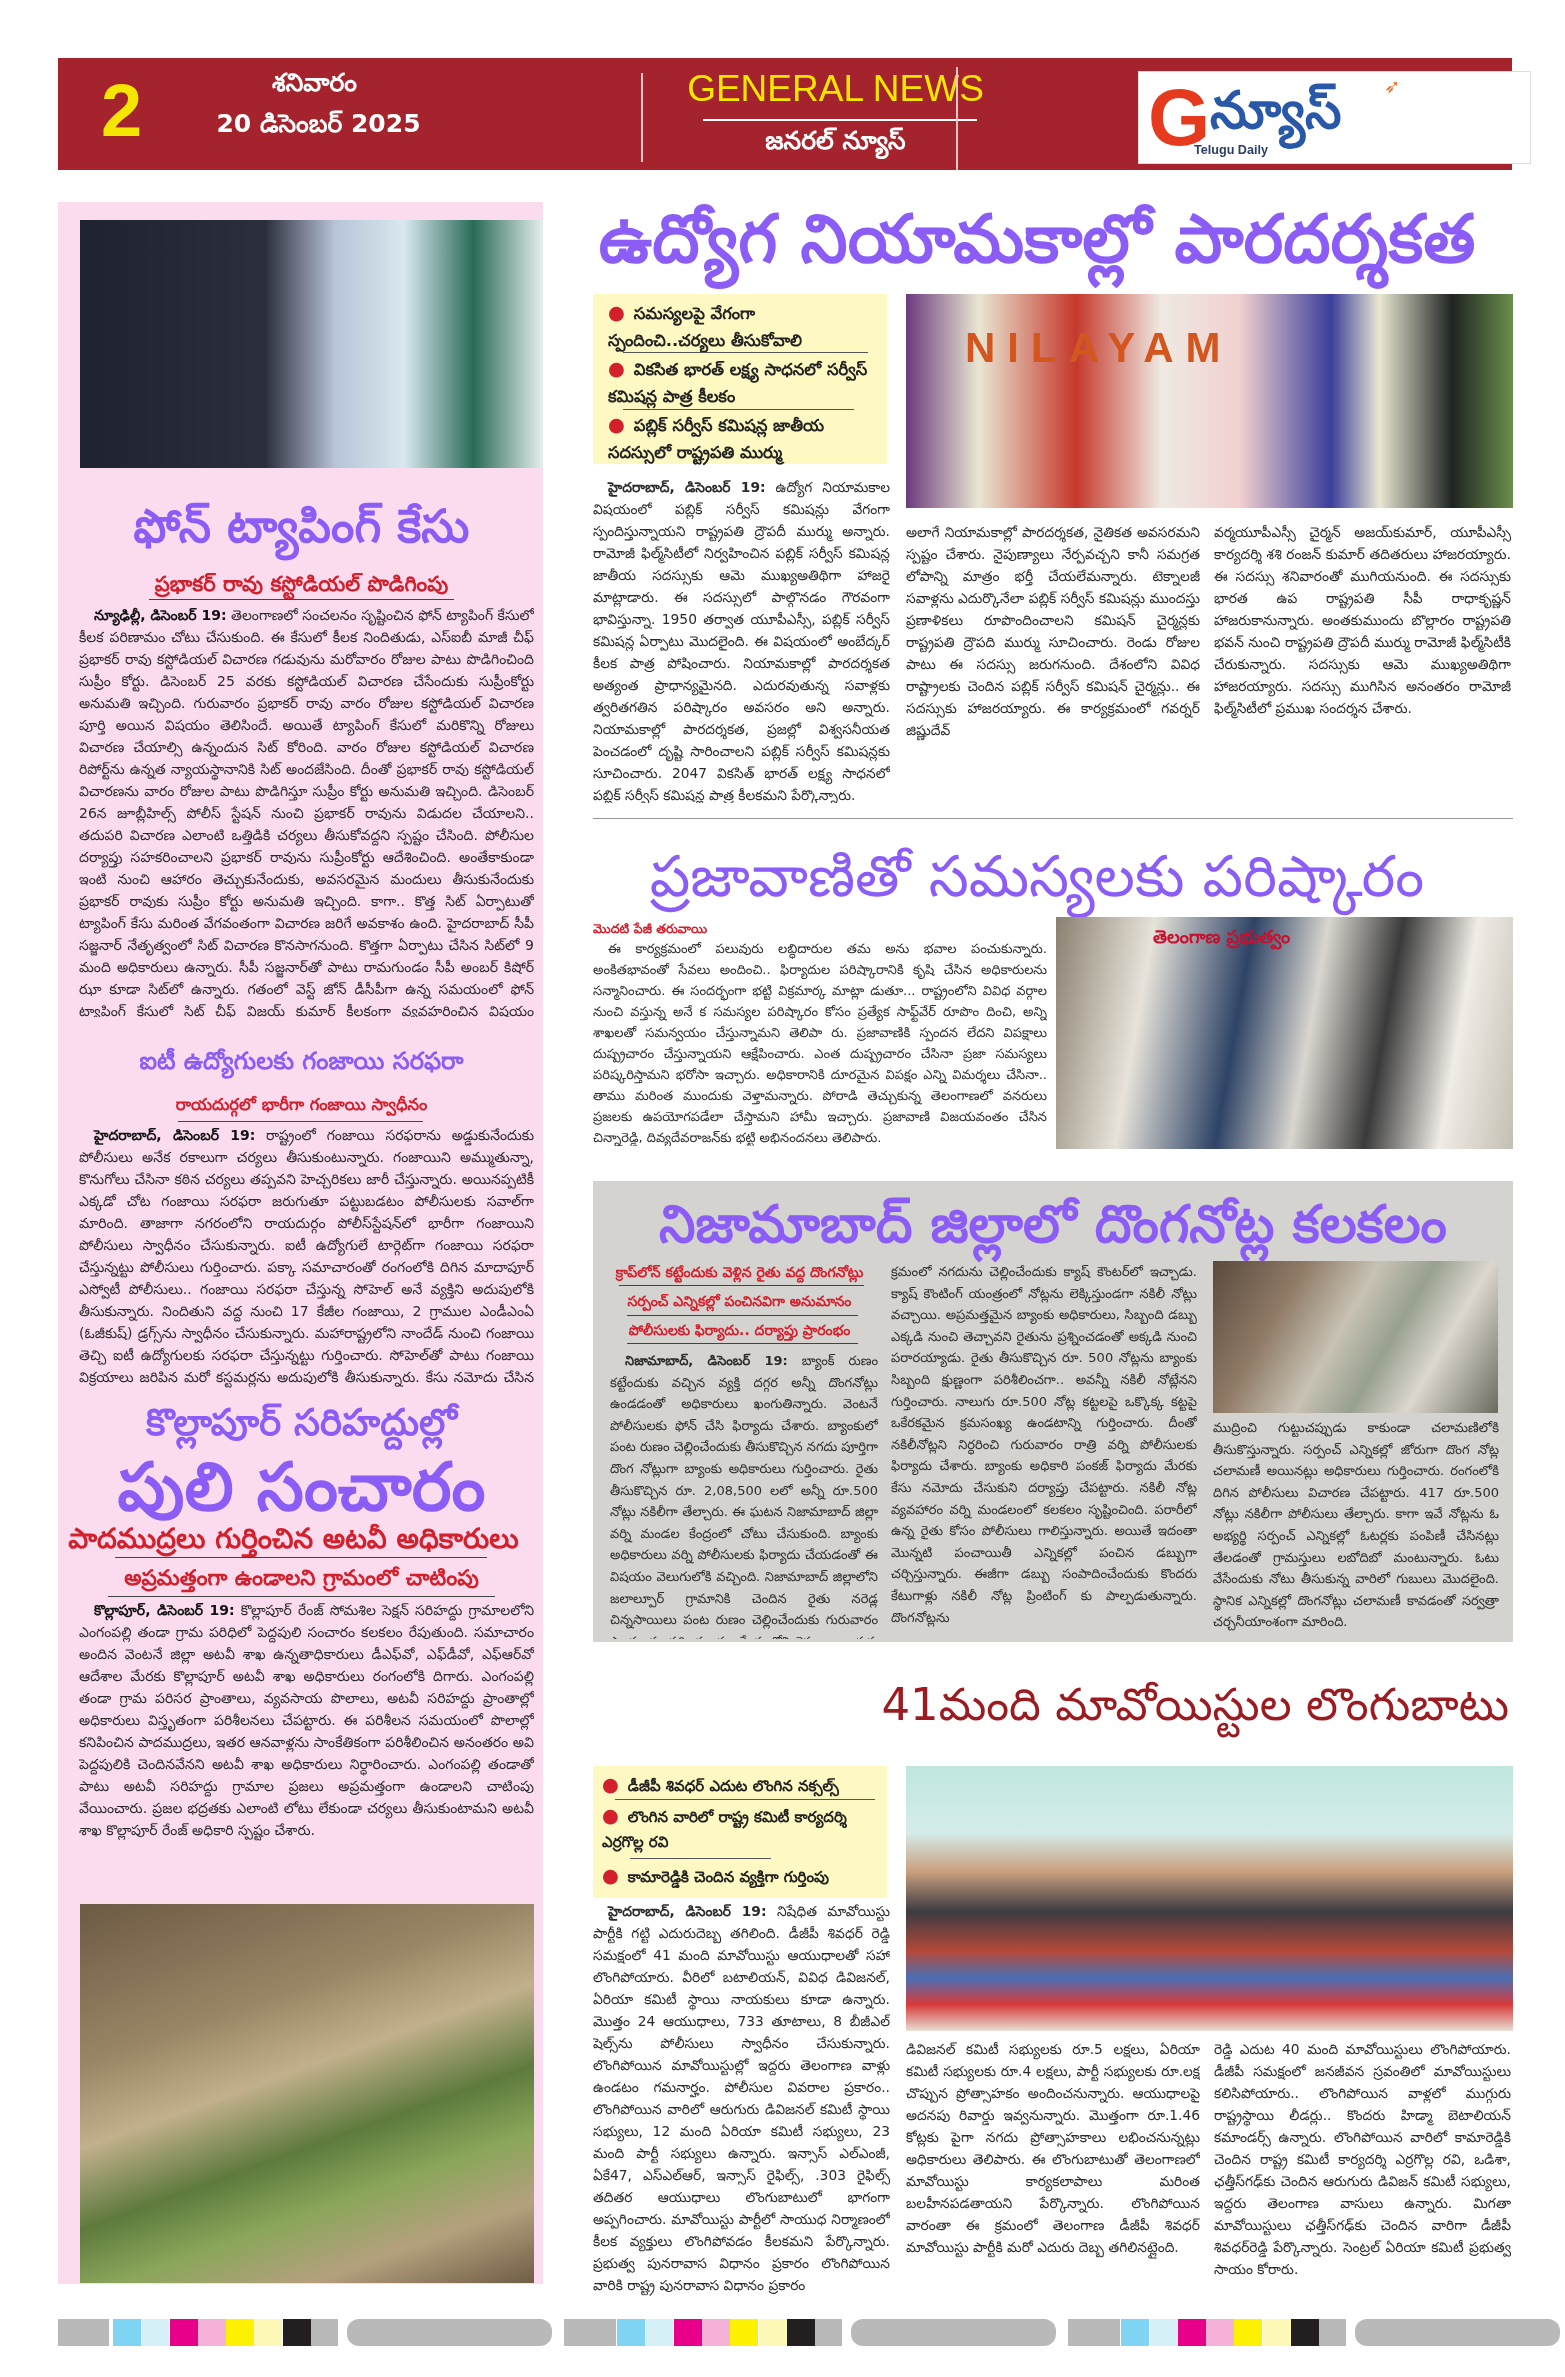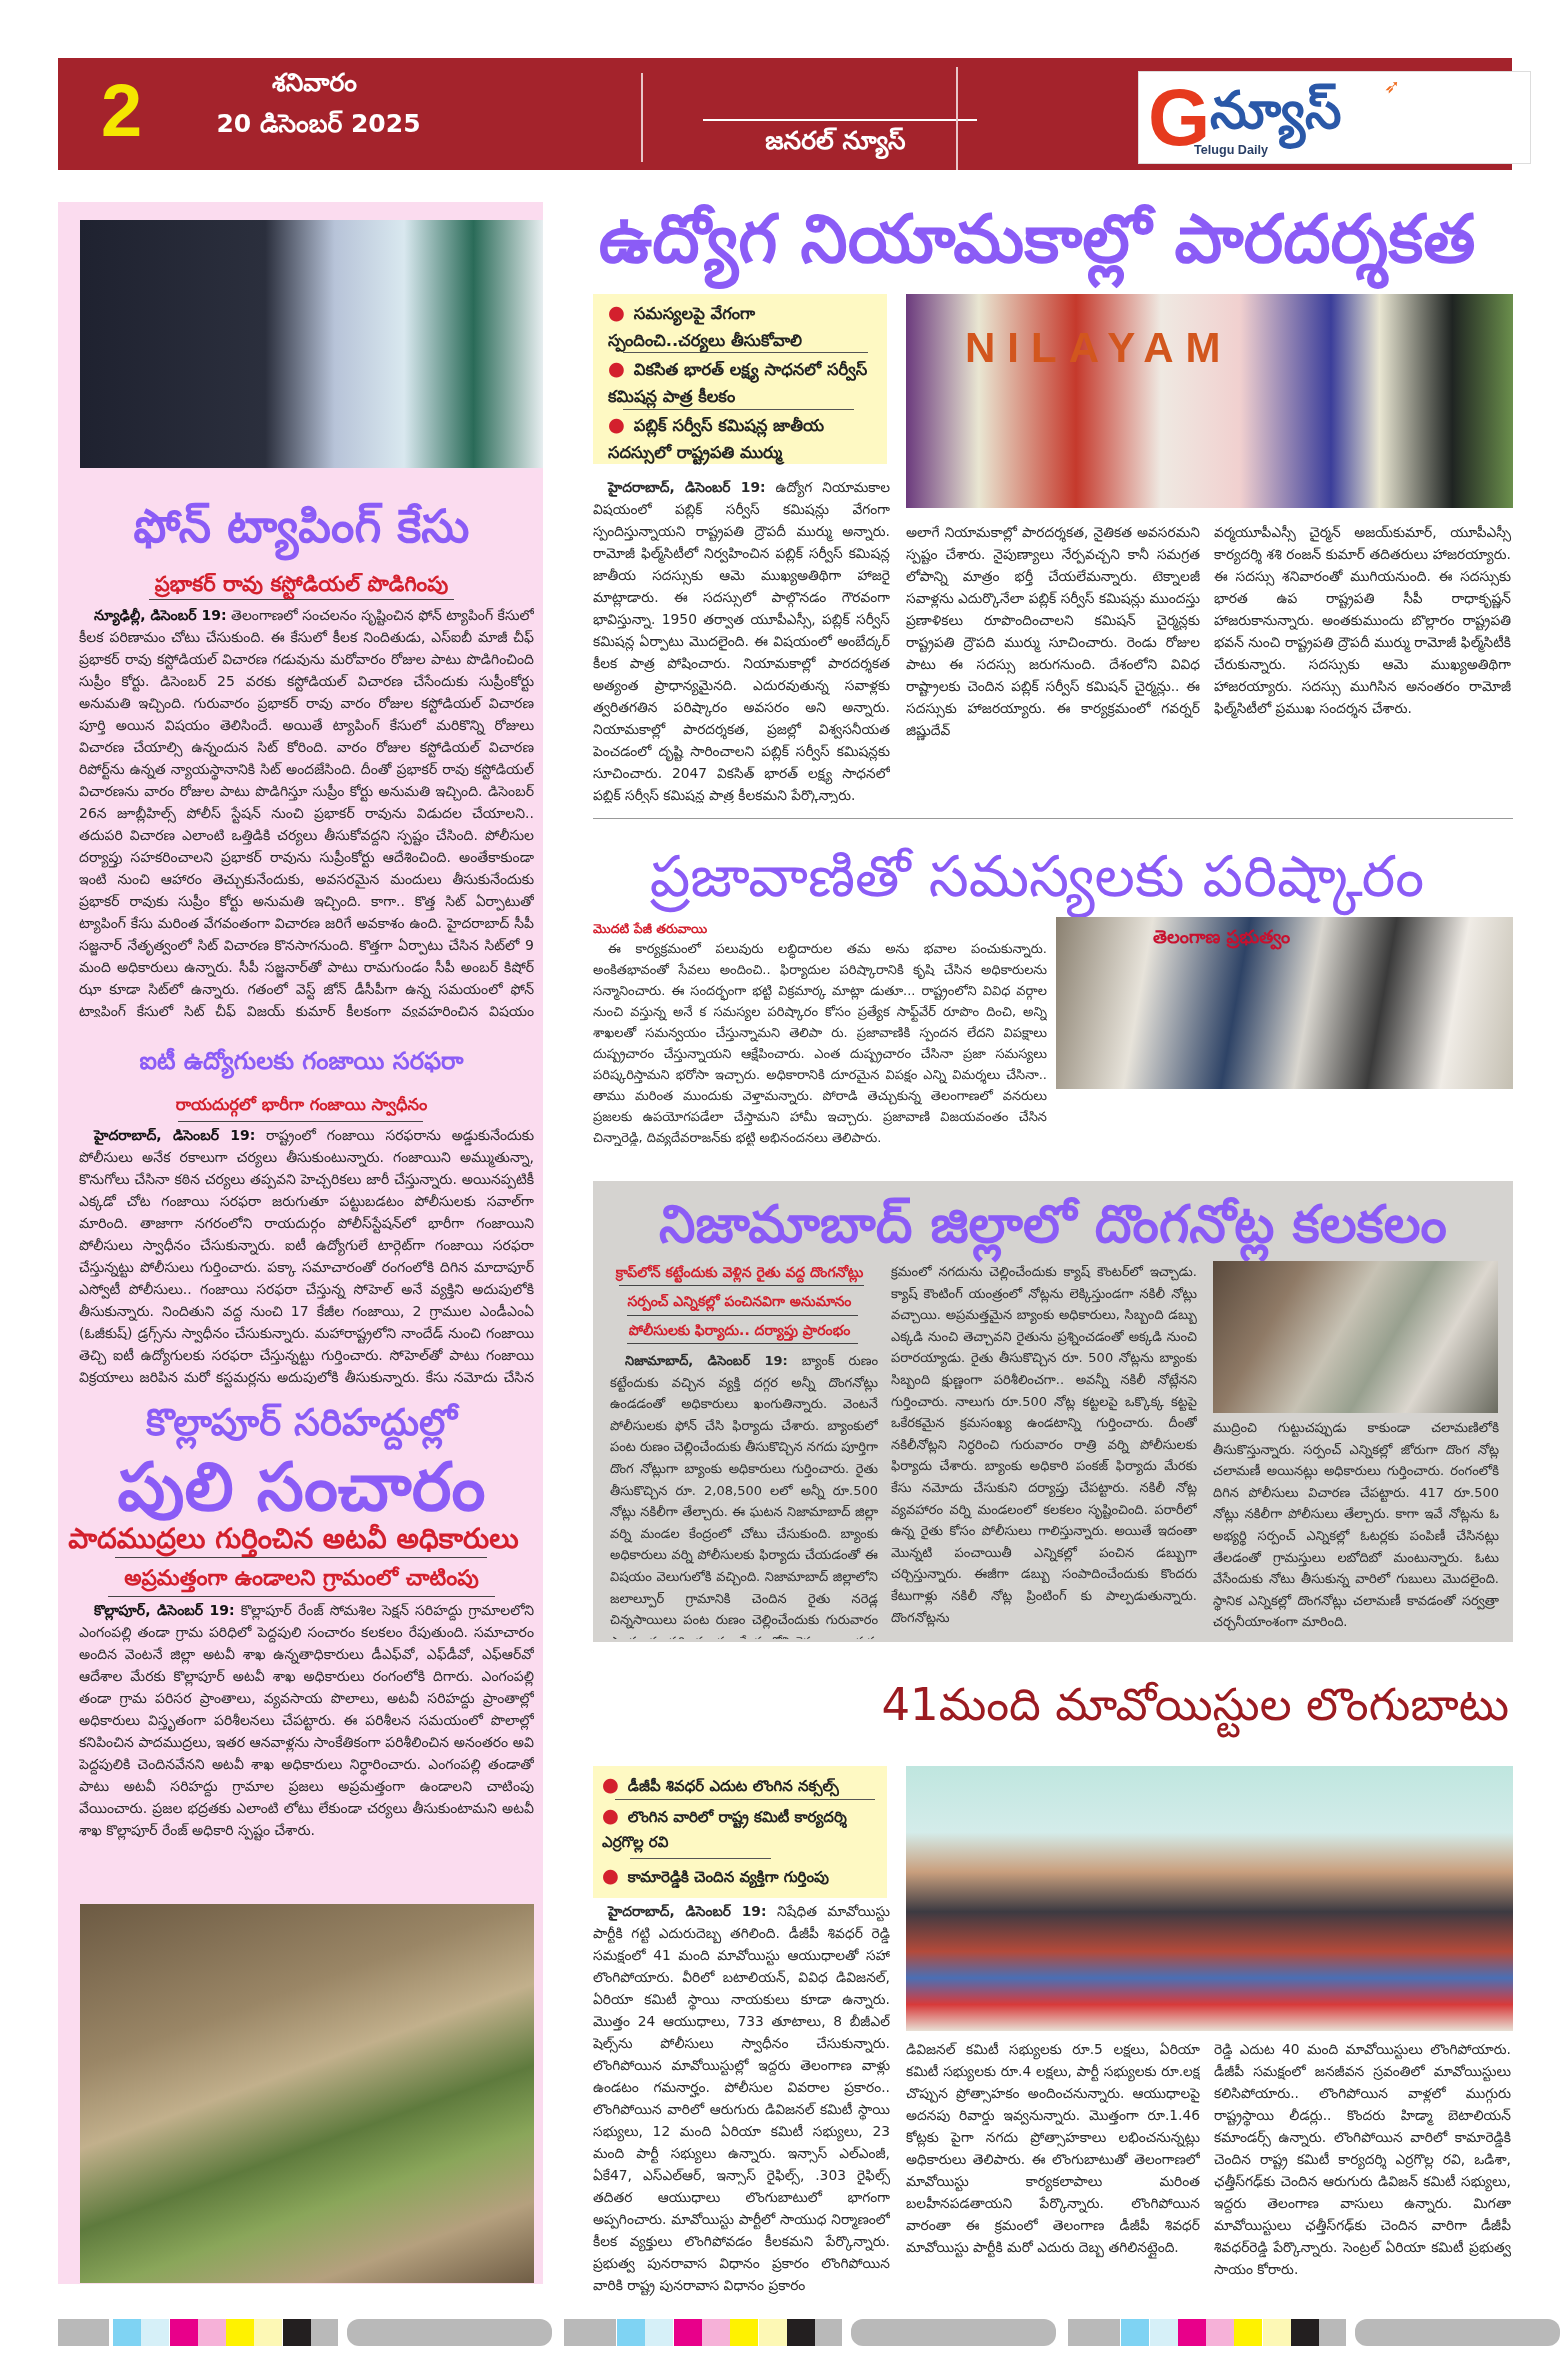--- a/index.html
+++ b/index.html
@@ -29,40 +29,41 @@
   .rule{height:1.5px;background:#444}
   .body{font-size:14px;line-height:22px;color:#2a2a2a;text-align:justify}
   .body b{color:#111}
   .photo-tiger{left:80px;top:1904px;width:454px;height:379px;background:linear-gradient(160deg,#6c5a43 0%,#9a8666 30%,#c2b08c 45%,#5e7a3d 60%,#8aa65a 72%,#b5a07e 85%,#6f5d45 100%)}
   
   .box-pink{background:#fef9c3}
   .bullet{font-size:21px;font-weight:bold;color:#222;line-height:33px}
   .bullet .dot{color:#d3202d;font-size:19.3px;margin-right:9px}
   .sub-rule{height:1.5px;background:#555}
   .photo-nilayam{left:906px;top:294px;width:607px;height:214px;background:linear-gradient(90deg,#6b3a7d 0%,#e9e6d2 12%,#c5392c 28%,#efe9e2 42%,#f1d0cf 55%,#3b3e9a 70%,#e9e6d2 78%,#1f2422 90%,#6b8f4c 100%)}
-  .photo-praja{left:1056px;top:917px;width:457px;height:172px;background:linear-gradient(100deg,#8a8070 0%,#e7e3da 20%,#2e4366 40%,#d9d6cf 55%,#3a3a3a 70%,#f0ece6 85%,#c4bfb2 100%)}
+  .photo-praja{left:1056px;top:917px;width:457px;height:232px;background:linear-gradient(100deg,#8a8070 0%,#e7e3da 20%,#2e4366 40%,#d9d6cf 55%,#3a3a3a 70%,#f0ece6 85%,#c4bfb2 100%)}
   .nz-box{left:593px;top:1181px;width:920px;height:238px;background:#d5d3d0}
   .nz-box2{left:593px;top:1419px;width:920px;height:223px;background:#d5d3d0}
   .photo-notes{left:1213px;top:1261px;width:285px;height:152px;background:linear-gradient(120deg,#5a4a3d 0%,#8f7a66 25%,#c7c2b4 45%,#98a08f 60%,#dcd7cf 75%,#6a6b60 100%)}
   .photo-maoist{left:906px;top:1766px;width:607px;height:265px;background:linear-gradient(180deg,#bfe6df 0%,#d4ecea 25%,#c99f7d 40%,#3c3a42 55%,#b44a3a 70%,#4a6fb5 80%,#d83a3a 90%,#e8e0d5 100%)}
   .col-text{font-size:13.8px;line-height:22px;color:#2a2a2a;text-align:justify}
   
   .cbar{top:2319px;height:27px}
   .sw{position:absolute;top:0;height:27px}
   .grayblock{position:absolute;top:0;height:27px;background:#b9b9b9}
   .pill{position:absolute;top:0;height:27px;background:#b9b9b9;border-radius:12px}
 </style>
 </head>
 <body>
 
 <div class="abs mast">
   <div class="abs pageno">2</div>
   <div class="abs day">శనివారం</div>
   <div class="abs date">20 డిసెంబర్ 2025</div>
   <div class="abs vsep1"></div>
+  <div class="abs gn-en">GENERAL NEWS</div>
   <div class="abs gn-line"></div>
   <div class="abs gn-te">జనరల్ న్యూస్</div>
   <div class="abs vsep2"></div>
   <div class="abs logo">
     <div class="abs g">G</div>
     <div class="abs name">న్యూస్</div>
     <div class="abs bird">➶</div>
     <div class="abs tag">Telugu Daily</div>
   </div>
 </div>

